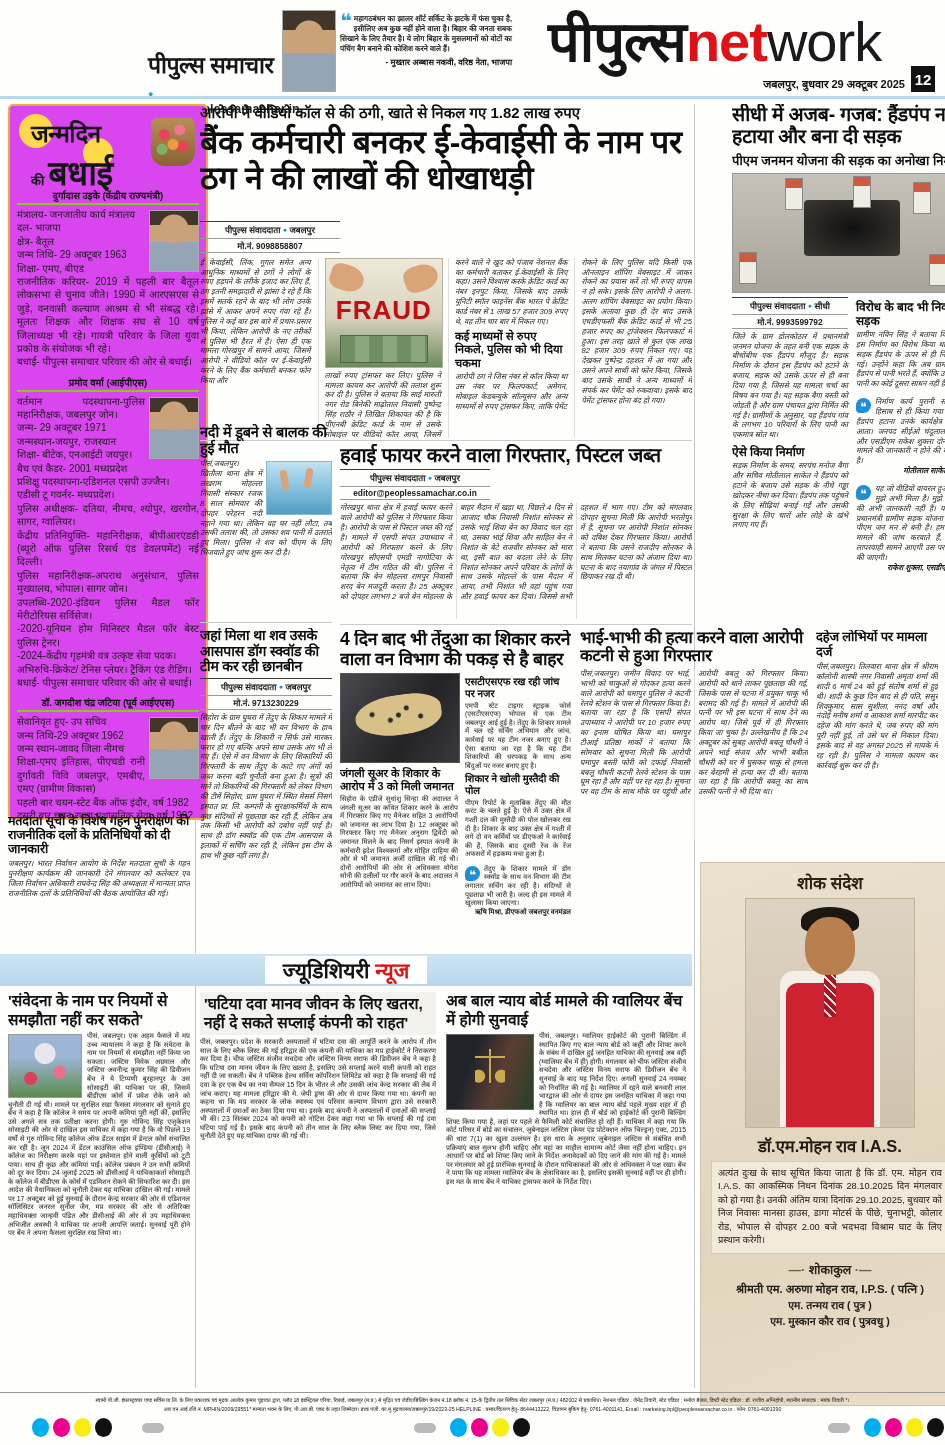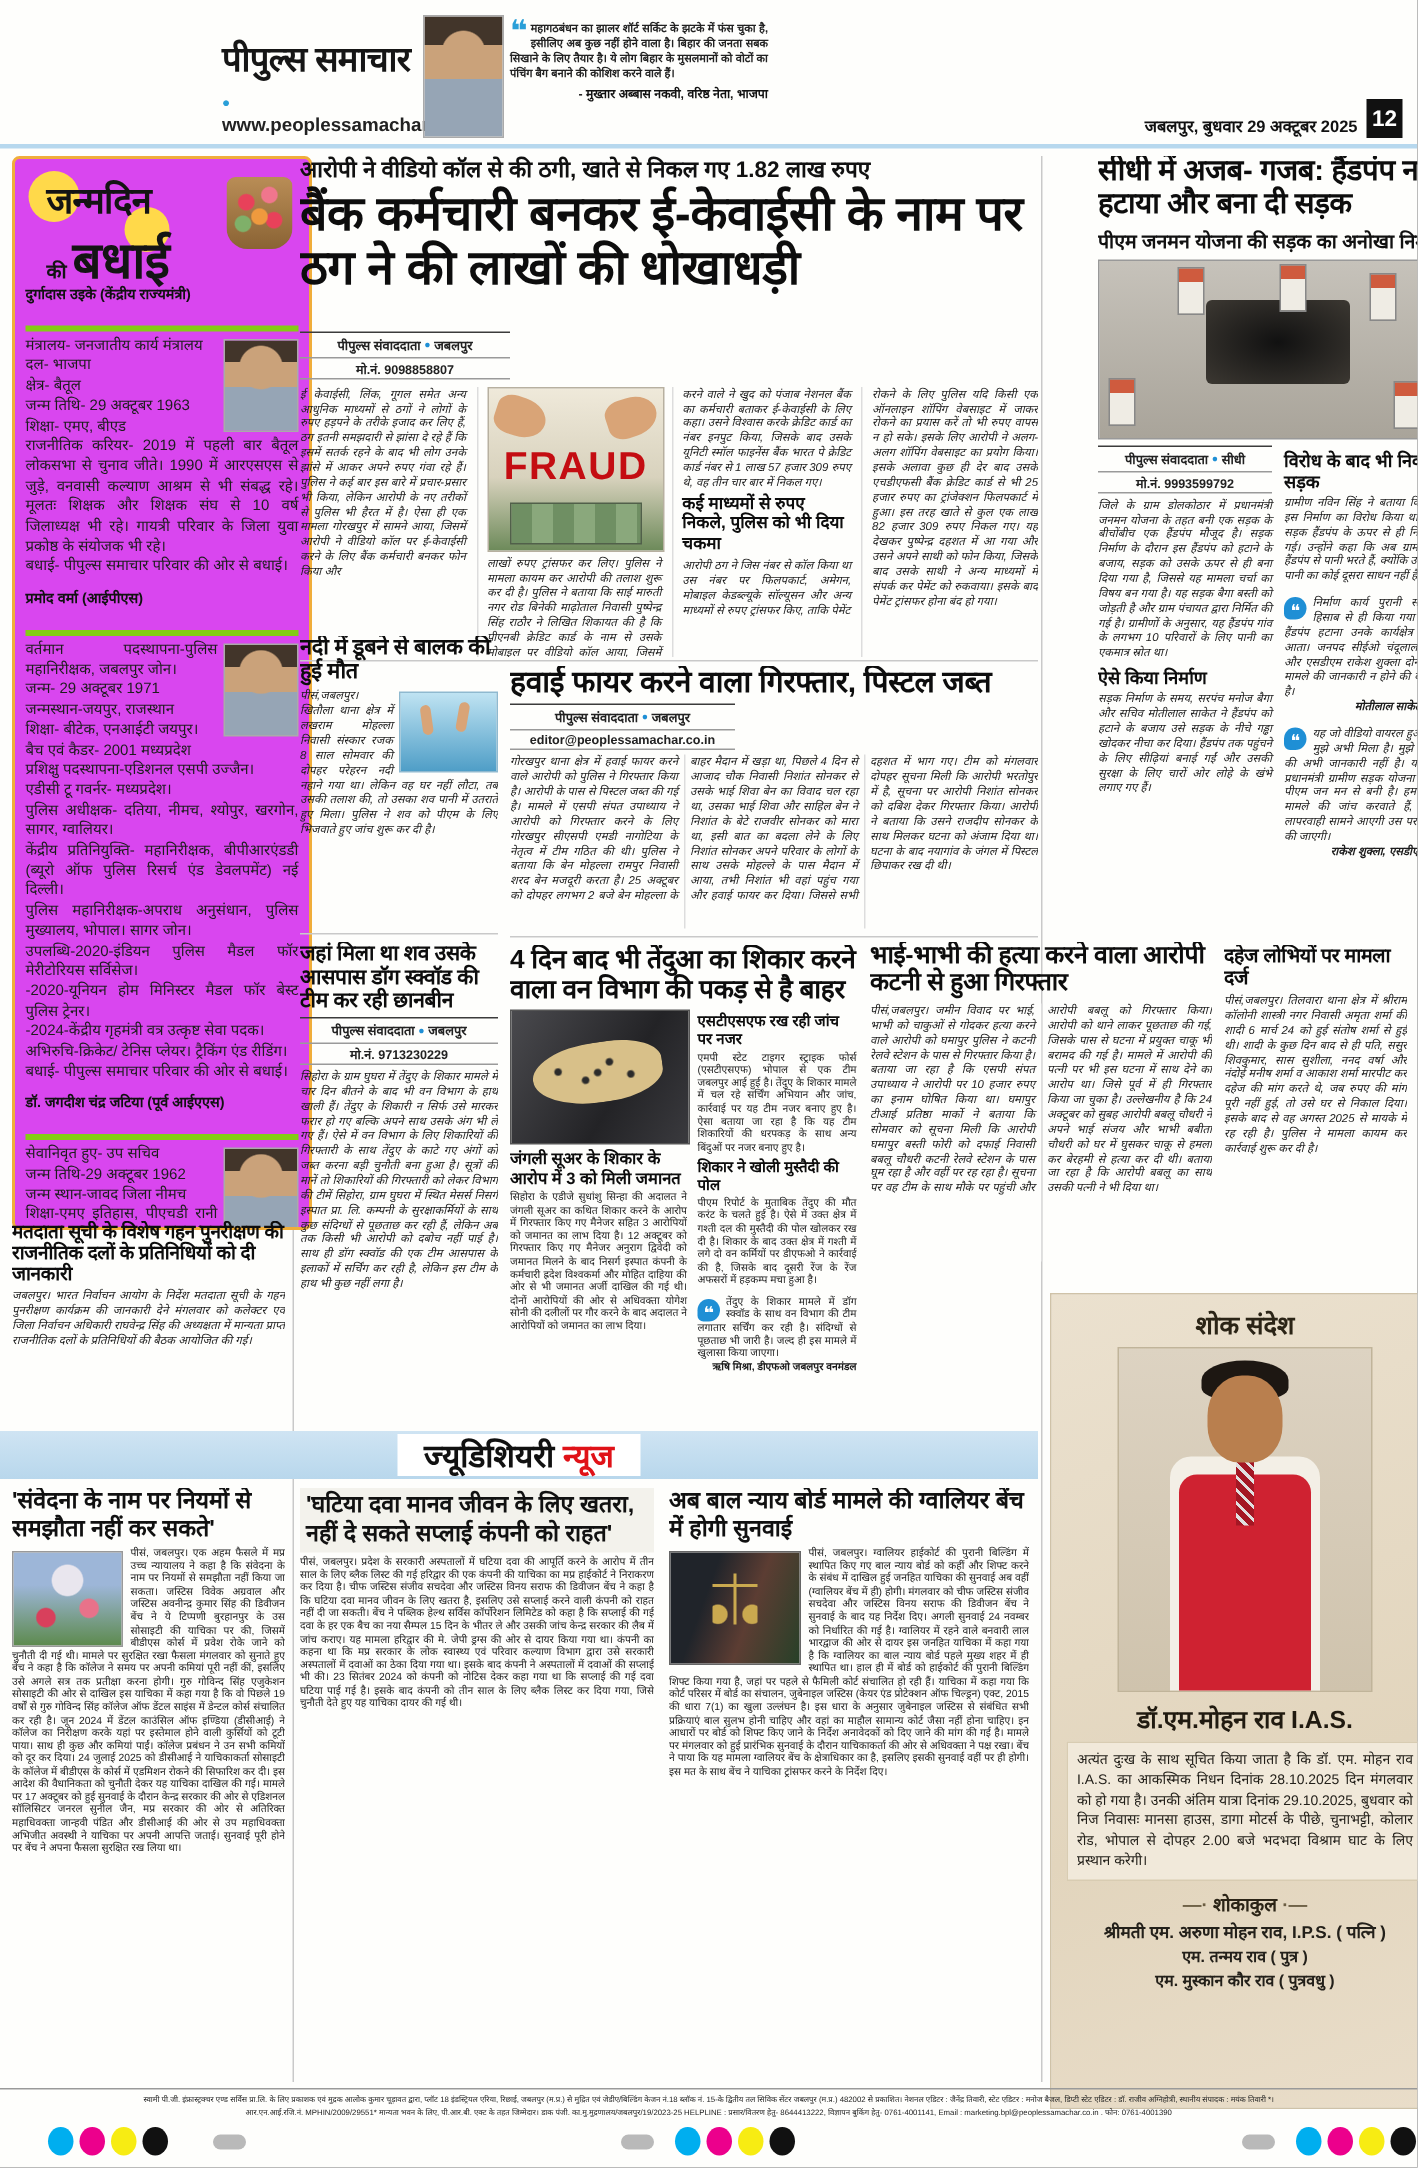--- a/index.html
+++ b/index.html
@@ -16,21 +16,21 @@
   .byline .dot{color:#1f8fd5;font-size:7px;vertical-align:1px;}
   .phone{font-size:8.4px;font-weight:700;text-align:center;border-bottom:1px solid #9a9a9a;padding:1px 0;color:#222;}
   .subhead{font-weight:900;font-size:11px;line-height:1.18;margin:3px 0 2px;color:#0d0d0d;}
   .vrule{width:1px;background:#c9c9c9;}
   .hrule{height:1px;background:#c9c9c9;}
   .qmark{width:15px;height:15px;background:#1f8fd5;border-radius:50% 50% 50% 4px;color:#fff;font-weight:900;
          display:inline-block;text-align:center;line-height:18px;float:left;margin:1px 4px 1px 0;font-size:12px;}
   .qattr{font-weight:900;text-align:right;display:block;}
   
   .logo-script{font-family:"Liberation Serif","DejaVu Serif",serif;font-style:italic;color:#5b2d83;font-weight:700;}
-  .mast-title{font-size:23px;font-weight:900;color:#161616;letter-spacing:-0.5px;}
+  .mast-title{font-size:23px;font-weight:900;color:#161616;letter-spacing:-0.5px;margin-top:26px;}
   .mast-url{font-size:12.5px;font-weight:800;color:#222;}
   .url-dot{color:#2a9fd8;font-size:9px;vertical-align:2px;}
   .paper-title{font-size:56px;font-weight:900;color:#151515;letter-spacing:-1px;line-height:1;}
   .paper-title .net{color:#e01218;font-weight:800;}
   .paper-title .work{color:#1a1a1a;font-weight:500;}
   .dateline{font-size:11px;font-weight:800;color:#111;}
   .pageno{background:#111;color:#fff;font-weight:900;font-size:15px;width:24px;height:26px;
           display:flex;align-items:center;justify-content:center;}
   .head-quote{font-size:7.4px;font-weight:700;line-height:1.35;color:#222;text-align:justify;}
   .head-quote .big-q{color:#2a9fd8;font-size:20px;font-weight:900;float:left;line-height:14px;margin-right:2px;}
@@ -42,21 +42,21 @@
   .bday-title .t1{position:relative;z-index:1;font-size:24px;display:block;letter-spacing:-0.5px;}
   .bday-title .t2{position:relative;z-index:1;font-size:13px;margin-right:4px;}
   .bday-title .t3{position:relative;z-index:1;font-size:34px;letter-spacing:-0.5px;}
   .basket{position:absolute;right:4px;top:6px;width:44px;height:48px;
           background:radial-gradient(circle at 30% 35%,#e8415a 0 5px,transparent 6px),
                      radial-gradient(circle at 65% 25%,#f0768d 0 5px,transparent 6px),
                      radial-gradient(circle at 50% 55%,#ef9a3e 0 5px,transparent 6px),
                      radial-gradient(circle at 25% 65%,#7fb069 0 5px,transparent 6px),
                      radial-gradient(circle at 72% 60%,#e8415a 0 5px,transparent 6px),
                      linear-gradient(#b98d56,#8a6334);border-radius:6px 6px 14px 14px;}
-  .bday-head{font-size:9.6px;font-weight:900;border-bottom:4px solid #84cc16;padding-bottom:15px;margin:7px 0 3px;}
+  .bday-head{font-size:9.6px;font-weight:900;border-bottom:2px solid #84cc16;padding-bottom:1px;margin:7px 0 3px;text-align:center;}
   .bday-details{font-size:10px;line-height:1.34;color:#1d1d1d;text-align:justify;}
   .bday-photo{float:right;width:48px;height:60px;margin:2px 0 2px 4px;border:1px solid #bbb;
               background:radial-gradient(circle at 50% 28%,#caa27a 0 12px,transparent 13px),
                          linear-gradient(#3a2c20 0 22%,#caa27a 22% 55%,#e7e2d8 55%);}
   
   .fraud-img{background:linear-gradient(#efe9da,#d8d2bd 55%,#6d8a5a);position:relative;border:1px solid #b7b0a0;}
   .fraud-img .hand{position:absolute;width:34px;height:26px;background:#d9a477;border-radius:40% 60% 60% 40%;}
   .fraud-img .word{position:absolute;left:0;right:0;top:34%;text-align:center;font-weight:900;font-size:26px;color:#c40d12;letter-spacing:1px;}
   .money{position:absolute;bottom:4px;left:12%;right:12%;height:26px;background:repeating-linear-gradient(90deg,#6f8f63 0 14px,#8aa87c 14px 28px);border:1px solid #51604a;}
   .pump-img{background:linear-gradient(#c6c2ba,#a9a49a);position:relative;border:1px solid #999;}
@@ -131,20 +131,23 @@
     <div class="abs portrait" style="left:282px;top:10px;width:52px;height:80px;"></div>
 
     <div class="abs" style="left:340px;top:14px;width:172px;">
       <div class="head-quote">
         <span class="big-q">❝</span>
         <span>महागठबंधन का झालर शॉर्ट सर्किट के झटके में फंस चुका है, इसीलिए अब कुछ नहीं होने वाला है। बिहार की जनता सबक सिखाने के लिए तैयार है। ये लोग बिहार के मुसलमानों को वोटों का पंचिंग बैग बनाने की कोशिश करने वाले हैं।</span>
       </div>
       <div class="quote-attr">- मुख्तार अब्बास नकवी, वरिष्ठ नेता, भाजपा</div>
     </div>
 
+    <div class="abs paper-title" style="left:548px;top:14px;width:390px;">
+      <span>पीपुल्स</span><span class="net">net</span><span class="work">work</span>
+    </div>
 
     <div class="abs dateline" style="right:40px;top:76px;">जबलपुर, बुधवार 29 अक्टूबर 2025</div>
     <div class="abs pageno" style="right:10px;top:66px;">12</div>
   </div>
 
   <div class="abs" style="left:0;top:96px;width:945px;height:3px;background:#b7d8ee;"></div>
 
   <div class="abs vrule" style="left:195px;top:104px;height:1284px;"></div>
   <div class="abs vrule" style="left:694px;top:104px;height:1284px;"></div>
 

